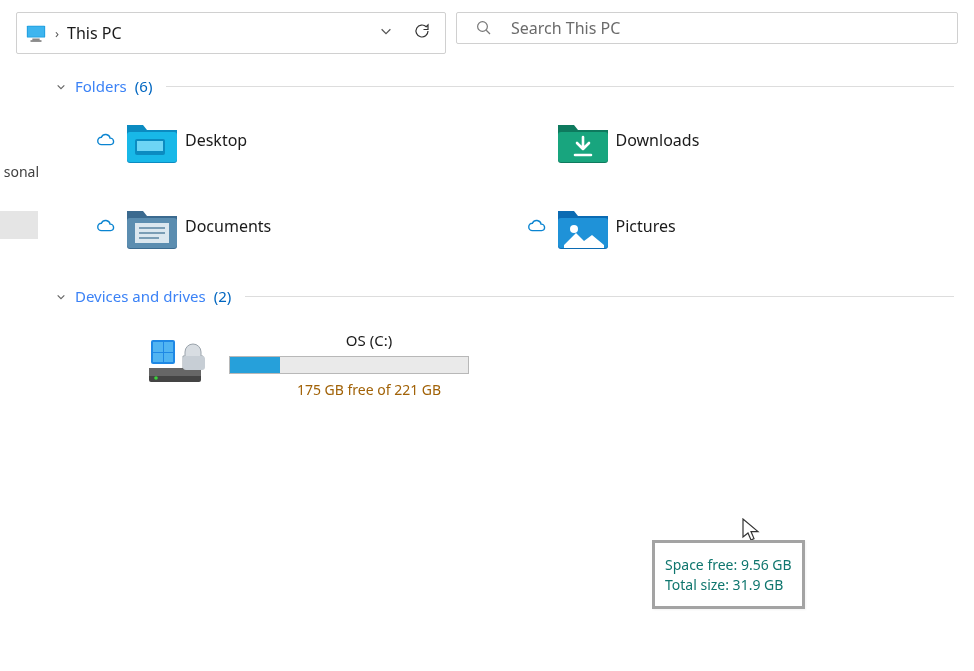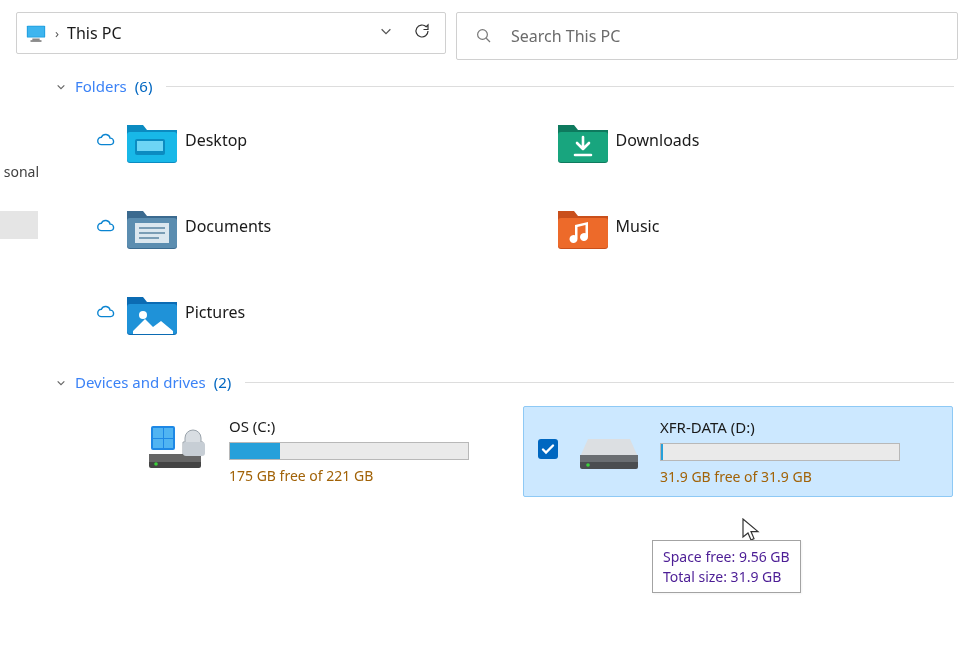--- a/index.html
+++ b/index.html
@@ -33,21 +33,21 @@
     .address-icon { width: 22px; height: 22px; display:flex; align-items:center; justify-content:center; }
     .address-sep { color:#5a5a5a; font-size:13px; padding:0 2px; }
     .address-text { font-size:16px; flex:1; }
     .chevron-btn { width:30px; text-align:center; color:#5a5a5a; font-size:13px; cursor:pointer;}
     .refresh-btn { width:30px; text-align:center; color:#444; cursor:pointer;}
     .search-bar {
       display:flex;
       align-items:center;
       border:1px solid #d0d0d0;
       border-radius:2px;
-      height:48px;
+      height:32px;
       flex:1;
       padding:0 18px;
       gap:18px;
       color:#6b6b6b;
     }
     .search-icon { width:18px; height:18px; }
     .search-text { font-size:16px; }
     .body-region { display:flex; }
     .left-sliver { width:41px; padding-top:96px; }
     .left-label { font-size:14px; color:#404040; overflow:hidden; white-space:nowrap; direction:rtl; padding-right:2px;}
@@ -86,32 +86,32 @@
       display:flex;
       align-items:flex-start;
       padding:10px 14px 10px 14px;
       gap:20px;
       border-radius:2px;
       width:430px;
     }
     .drive-item.selected { background:#cce8ff; border:1px solid #8ec9f5; }
     .drive-check { width:20px; padding-top:22px; }
     .drive-icon { width:62px; height:46px; margin-top:8px;}
-    .drive-info { flex:1; }
+    .drive-info { flex:1;text-align:center; }
     .drive-name { font-size:15px; margin-bottom:6px;}
     .drive-bar { height:18px; width:240px; border:1px solid #b8b8b8; background:#eaeaea; position:relative; margin-bottom:6px;}
     .drive-bar-fill { position:absolute; left:0; top:0; bottom:0; background:#26a0da; }
     .drive-free { color:#a16207; font-size:14px;}
     .tooltip {
       position:absolute;
       left:652px; top:540px;
       background:#fff;
-      border:1px solid #a3a3a3;
-      padding:6px 10px;
-      color:#4c1d95;
+      border:3px solid #a3a3a3;
+      padding:12px 10px;
+      color:#0f766e;
       font-size:14px;
       line-height:1.4;
       box-shadow:1px 1px 2px rgba(0,0,0,.05);
     }
     .cursor-arrow {
       position:absolute;
       left:742px; top:518px;
       width:18px; height:24px;
     }
   </style>
@@ -214,31 +214,20 @@
             <rect x="2" y="15" width="50" height="30" rx="3" fill="#5b8db0"></rect>
             <rect x="10" y="20" width="34" height="20" fill="#dbe7ef"></rect>
             <line x1="14" y1="25" x2="40" y2="25" stroke="#7a9db5" stroke-width="2"></line>
             <line x1="14" y1="30" x2="40" y2="30" stroke="#7a9db5" stroke-width="2"></line>
             <line x1="14" y1="35" x2="34" y2="35" stroke="#7a9db5" stroke-width="2"></line>
           </svg>
         </span>
         <span class="folder-name">Documents</span>
       </div>
 
-      <div class="folder-item">
-        <span class="cloud-cell"></span>
-        <span class="folder-icon">
-          <svg viewBox="0 0 54 46" width="54" height="46">
-            <path d="M2 8h16l4 5h30v30a3 3 0 0 1-3 3H5a3 3 0 0 1-3-3V8z" fill="#c94f1b"></path>
-            <rect x="2" y="15" width="50" height="30" rx="3" fill="#ed6a2a"></rect>
-            <path d="M32 20v14a4 4 0 1 1-2.5-3.7V22l-8 2v12a4 4 0 1 1-2.5-3.7V22l13-3z" fill="#fff"></path>
-          </svg>
-        </span>
-        <span class="folder-name">Music</span>
-      </div>
 
       <div class="folder-item">
         <span class="cloud-cell">
           <svg viewBox="0 0 24 16" width="22" height="16">
               <path d="M7 13a4 4 0 0 1 0-8 5 5 0 0 1 9.5 1A3.5 3.5 0 0 1 17 13H7z" stroke="#0a84d1" stroke-width="1.5" fill="none"></path>
             </svg>
         </span>
         <span class="folder-icon">
           <svg viewBox="0 0 54 46" width="54" height="46">
             <path d="M2 8h16l4 5h30v30a3 3 0 0 1-3 3H5a3 3 0 0 1-3-3V8z" fill="#0b6bb3"></path>
@@ -283,43 +272,20 @@
         </span>
         <div class="drive-info">
           <div class="drive-name">OS (C:)</div>
           <div class="drive-bar">
             <div class="drive-bar-fill" style="width:21%;"></div>
           </div>
           <div class="drive-free">175 GB free of 221 GB</div>
         </div>
       </div>
 
-      <div class="drive-item selected">
-        <span class="drive-check">
-          <svg viewBox="0 0 20 20" width="20" height="20">
-            <rect x="0" y="0" width="20" height="20" rx="3" fill="#0067c0"></rect>
-            <path d="M5 10.5l3 3 7-7" stroke="#fff" stroke-width="2.4" fill="none" stroke-linecap="round"></path>
-          </svg>
-        </span>
-        <span class="drive-icon">
-          <svg viewBox="0 0 62 46" width="62" height="46">
-            <path d="M10 14h42l8 18H2z" fill="#dcdfe2"></path>
-            <rect x="2" y="30" width="58" height="14" rx="2" fill="#4a4d50"></rect>
-            <rect x="2" y="30" width="58" height="7" fill="#6a6e72"></rect>
-            <circle cx="10" cy="40" r="1.8" fill="#3bd13b"></circle>
-          </svg>
-        </span>
-        <div class="drive-info">
-          <div class="drive-name">XFR-DATA (D:)</div>
-          <div class="drive-bar">
-            <div class="drive-bar-fill" style="width:1%;"></div>
-          </div>
-          <div class="drive-free">31.9 GB free of 31.9 GB</div>
-        </div>
-      </div>
     </div>
 
   </div>
 </div>
 
 <div class="cursor-arrow">
   <svg viewBox="0 0 18 24" width="18" height="24">
     <path d="M1 1l0 18 5-4 3 7 3-1.4-3-7 7 0z" fill="#fff" stroke="#333" stroke-width="1.2"></path>
   </svg>
 </div>

